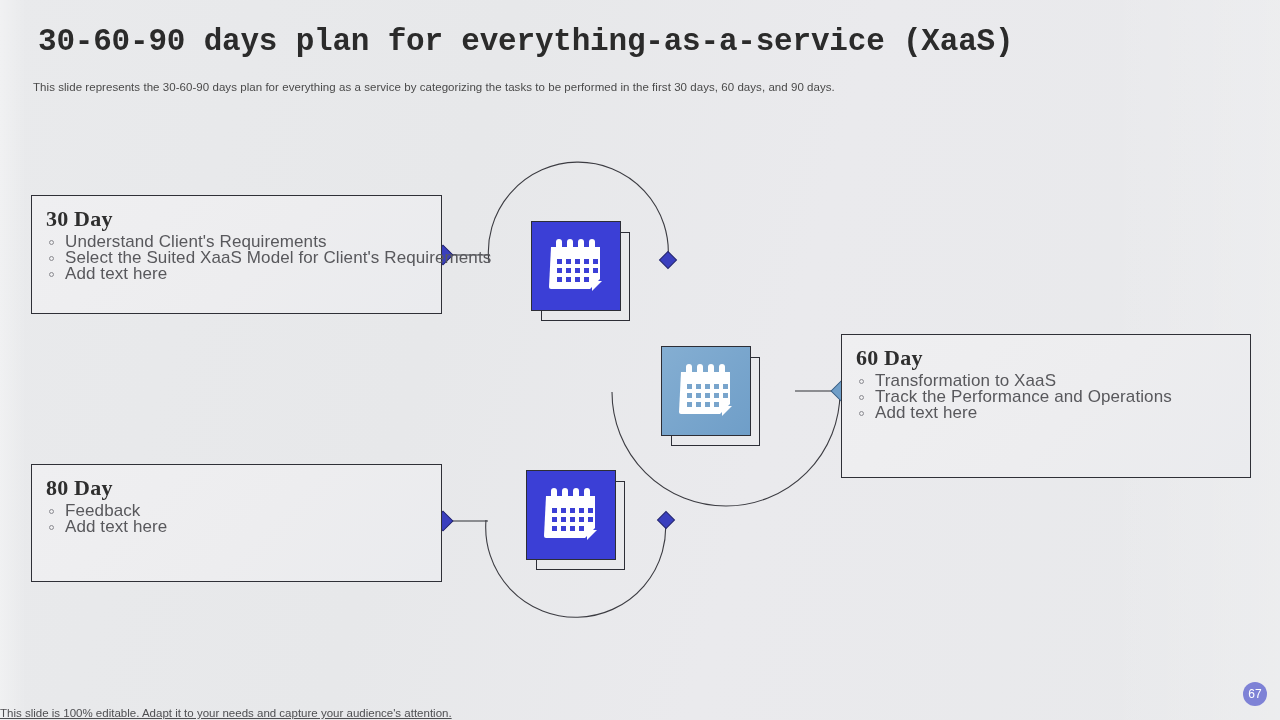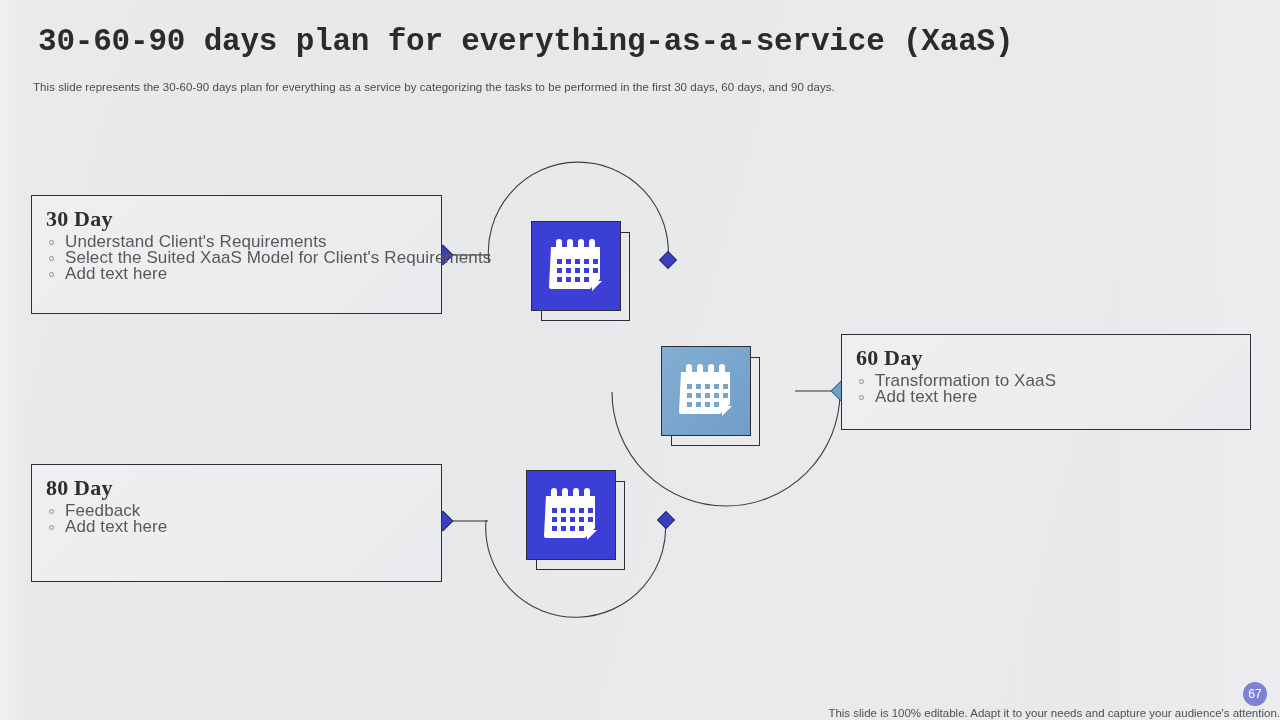--- a/index.html
+++ b/index.html
@@ -82,21 +82,21 @@
     left: 1px;
     top: 5.5px;
     width: 5px;
     height: 5px;
     border: 1px solid #8a8a90;
     border-radius: 50%;
     box-sizing: border-box;
   }
 
   #card-30 { left: 31px;  top: 195px; width: 411px; height: 119px; }
-  #card-60 { left: 841px; top: 334px; width: 410px; height: 96px; }
+  #card-60 { left: 841px; top: 334px; width: 410px; height: 144px; }
   #card-90 { left: 31px;  top: 464px; width: 411px; height: 118px; }
 
   
   #connectors {
     position: absolute;
     left: 0;
     top: 0;
     width: 1280px;
     height: 720px;
     pointer-events: none;
@@ -136,23 +136,24 @@
   #icon-30 { left: 531px; top: 221px; }
   #icon-60 { left: 661px; top: 346px; }
   #icon-90 { left: 526px; top: 470px; }
 
   
   .footer-note {
     position: absolute;
     left: 0;
     right: 0;
     top: 707px;
-    text-align: right;
+    text-align: left;
     font-size: 11.5px;
     color: #4f4f52;
+    text-decoration: underline;
   }
   .page-badge {
     position: absolute;
     left: 1243px;
     top: 682px;
     width: 24px;
     height: 24px;
     border-radius: 50%;
     background: #7e82d6;
     color: #ffffff;
@@ -312,20 +313,24 @@
 
   <div class="card" id="card-60">
     <div class="card-title">60 Day</div>
     <ul class="bullets">
       <li>
         <span class="bullet-marker"></span>
         <span>Transformation to XaaS</span>
       </li>
       <li>
         <span class="bullet-marker"></span>
+        <span>Track the Performance and Operations</span>
+      </li>
+      <li>
+        <span class="bullet-marker"></span>
         <span>Add text here</span>
       </li>
     </ul>
   </div>
 
   <div class="card" id="card-90">
     <div class="card-title">80 Day</div>
     <ul class="bullets">
       <li>
         <span class="bullet-marker"></span>

